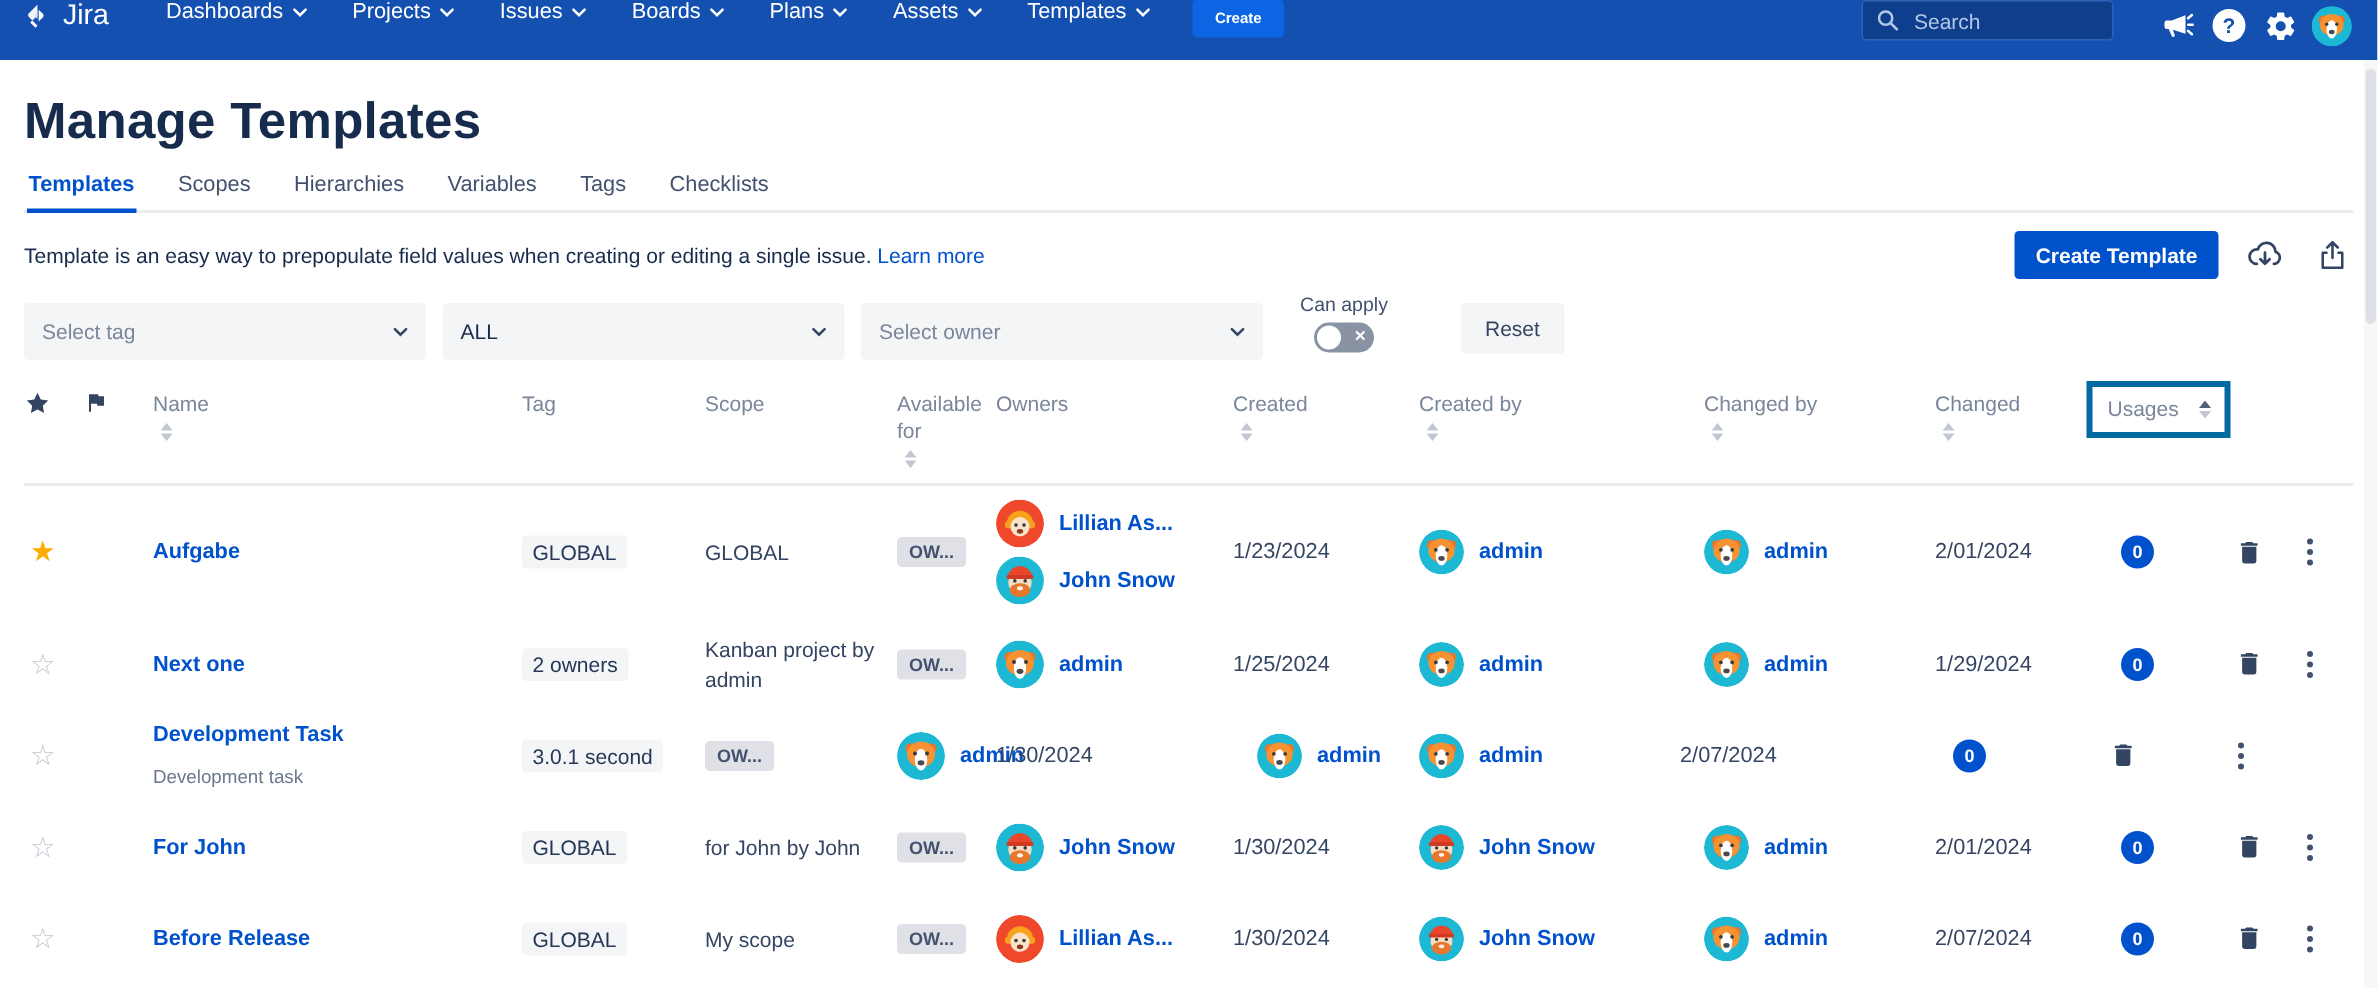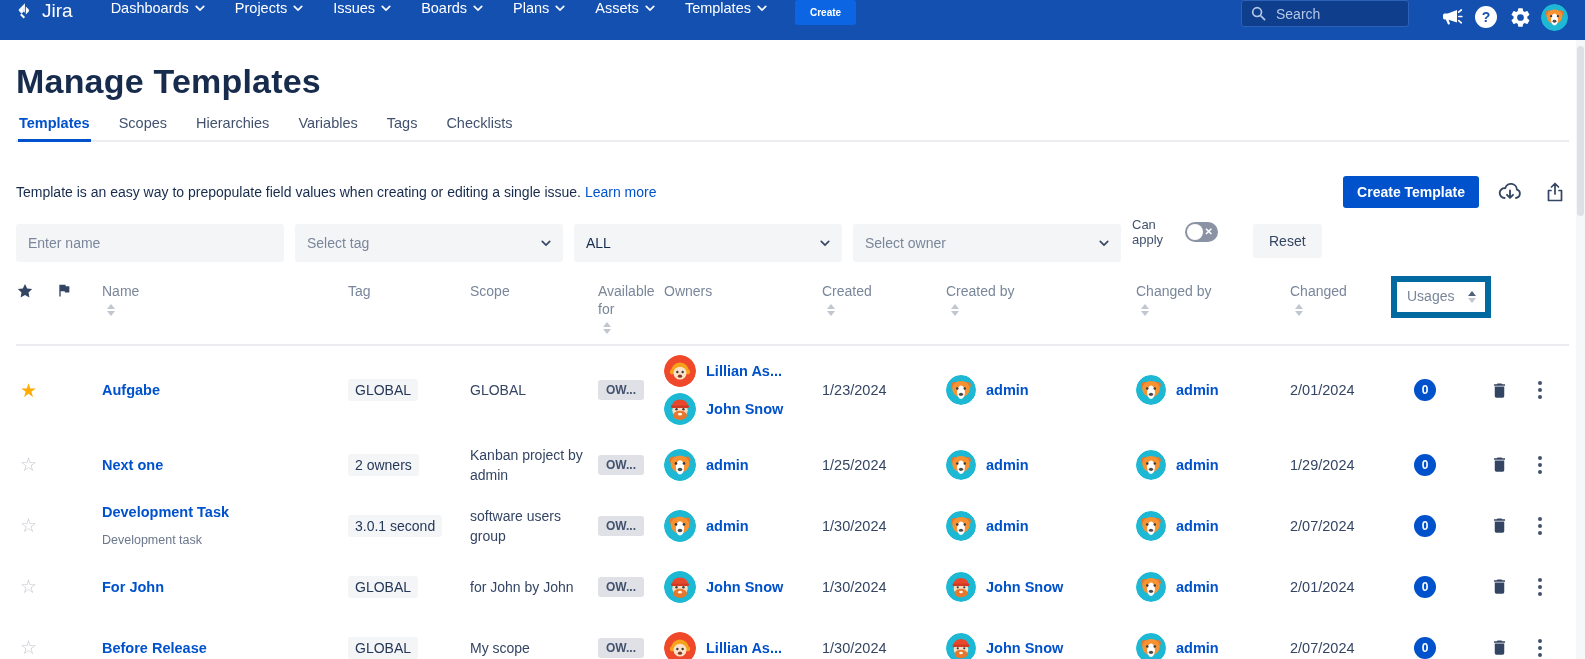--- a/index.html
+++ b/index.html
@@ -44,41 +44,41 @@
 
   
   .page { padding:0 16px; }
   h1.page-title { font-size:34px; font-weight:700; color:#172B4D; margin:22px 0 8px 0; letter-spacing:.2px; }
 
   .tabs { display:flex; gap:27px; border-bottom:2px solid #EBECF0; padding:0 2px; }
   .tab { font-size:14.5px; color:#42526E; padding:6px 1px 9px 1px; cursor:pointer; position:relative; }
   .tab.active { color:#0052CC; font-weight:700; }
   .tab.active::after { content:""; position:absolute; left:0; right:0; bottom:-2px; height:3px; background:#0052CC; }
 
-  .desc-row { display:flex; align-items:center; justify-content:space-between; margin-top:34px; }
+  .desc-row { display:flex; align-items:center; justify-content:space-between; margin-top:12px; }
   .desc { font-size:14px; color:#172B4D; }
   .desc a { color:#0052CC; cursor:pointer; }
   .desc-actions { display:flex; align-items:center; gap:16px; }
   .btn-primary {
     background:#0052CC; color:#fff; border:none; border-radius:3px; font-family:inherit;
     font-size:14px; font-weight:700; padding:8px 14px; cursor:pointer;
   }
   .icon-btn { background:none; border:none; padding:2px; cursor:pointer; display:flex; }
 
   
   .filters { display:flex; align-items:flex-start; gap:11px; margin-top:16px; }
   .f-input, .f-select {
     height:38px; background:#F4F5F7; border:none; border-radius:3px; width:268px;
     font-family:inherit; font-size:14px; color:#172B4D; padding:0 12px;
   }
   .f-input::placeholder { color:#7A869A; }
   .f-select { display:flex; align-items:center; justify-content:space-between; cursor:pointer; }
   .f-select .ph { color:#7A869A; }
   .f-select .val { color:#172B4D; }
-  .can-apply { display:flex; flex-direction:row; align-items:center; gap:5px; width:86px; margin-top:-7px; }
+  .can-apply { display:flex; flex-direction:column; align-items:center; gap:5px; width:86px; margin-top:-7px; }
   .can-apply .lbl { font-size:13px; color:#42526E; }
   .toggle {
     width:40px; height:20px; border-radius:10px; background:#8993A4; position:relative; cursor:pointer;
     display:flex; align-items:center;
   }
   .toggle .knob { position:absolute; left:2px; top:2px; width:16px; height:16px; border-radius:50%; background:#fff; }
   .toggle .x { position:absolute; right:5px; color:#fff; font-size:10px; font-weight:700; line-height:1; }
   .btn-reset {
     background:#F4F5F7; color:#344563; border:none; border-radius:3px; font-family:inherit;
     font-size:14px; font-weight:500; padding:9px 16px; cursor:pointer; margin-left:24px;
@@ -89,21 +89,21 @@
     display:grid;
     grid-template-columns:40px 46px 246px 122px 128px 66px 158px 108px 190px 170px 112px 84px 46px 34px;
   }
   .thead { margin-top:20px; color:#7A869A; font-size:14px; align-items:start; padding-bottom:10px; border-bottom:2px solid #EBECF0; }
   .th { display:flex; align-items:flex-start; flex-wrap:wrap; line-height:18px;flex-direction:column; }
   .sort { display:inline-flex; flex-direction:column; gap:2px; margin-left:5px; margin-top:4px; }
   .sort i { display:block; width:0; height:0; border-left:4px solid transparent; border-right:4px solid transparent; }
   .sort .up { border-bottom:5px solid #C1C7D0; }
   .sort .dn { border-top:5px solid #C1C7D0; }
   .sort.active .up { border-bottom-color:#505F79; }
-  .hl-box { display:inline-flex; align-items:flex-start; border:6px solid #0369a1; padding:5px 9px 7px 10px; margin:-6px 0 0 -11px; }
+  .hl-box { display:inline-flex; align-items:flex-start; border:4px solid #0369a1; padding:5px 9px 7px 10px; margin:-6px 0 0 -11px; }
 
   .trow { min-height:61px; align-items:center; padding:9px 0; }
   .c-star { font-size:19px; color:#C1C7D0; cursor:pointer; text-align:left; padding-left:4px; }
   .c-star.on { color:#FFAB00; }
   .name-wrap { display:flex; flex-direction:column; gap:13px; }
   .tpl-name { color:#0052CC; font-size:14.5px; font-weight:700; cursor:pointer; }
   .tpl-sub { color:#6B778C; font-size:12.5px; }
   .chip-tag { display:inline-block; background:#F4F5F7; color:#253858; font-size:14px; padding:3px 7px; border-radius:3px; justify-self:start; }
   .c-scope { font-size:14px; color:#344563; line-height:20px; padding-right:14px; }
   .chip-own { display:inline-block; background:#DFE1E6; color:#42526E; font-size:12px; font-weight:700; padding:3px 8px; border-radius:3px; justify-self:start; }
@@ -250,21 +250,20 @@
       <button class="icon-btn">
         <svg width="24" height="24" viewBox="0 0 24 24" fill="none" stroke="#344563" stroke-width="1.7" stroke-linecap="round" stroke-linejoin="round">
             <path d="M12 14V3.5M8.5 7 12 3.5 15.5 7"></path>
             <path d="M8 10.5H5.5V20.5h13V10.5H16"></path>
           </svg>
       </button>
     </div>
   </div>
 
   <div class="filters">
-    <input class="f-input" type="text" placeholder="Enter name" style="">
     <div class="f-select">
       <span class="ph">Select tag</span>
       <svg class="chev" viewBox="0 0 12 8">
           <path d="M1.5 1.5 6 6l4.5-4.5" fill="none" stroke="#344563" stroke-width="2" stroke-linecap="round"></path>
         </svg>
     </div>
     <div class="f-select">
       <span class="val">ALL</span>
       <svg class="chev" viewBox="0 0 12 8">
           <path d="M1.5 1.5 6 6l4.5-4.5" fill="none" stroke="#344563" stroke-width="2" stroke-linecap="round"></path>
@@ -524,21 +523,20 @@
         </div>
   </div>
       <div class="grid-cols trow">
     <div class="c-star">☆</div>
     <div></div>
     <div class="name-wrap">
       <a class="tpl-name">Development Task</a>
       <span class="tpl-sub">Development task</span>
     </div>
     <div><span class="chip-tag">3.0.1 second</span></div>
-    <div class="c-scope">software users group</div>
     <div><span class="chip-own">OW...</span></div>
     <div class="owners">
           <div class="owner-line">
             <span class="avatar" style="height: 32px; width: 32px;">
               <svg viewBox="0 0 24 24">
                 <circle cx="12" cy="12" r="12" fill="#1DB8D4"></circle>
                 <circle cx="6.8" cy="8.2" r="2.6" fill="#E8772E"></circle>
                 <circle cx="17.2" cy="8.2" r="2.6" fill="#E8772E"></circle>
                 <ellipse cx="12" cy="11.2" rx="7" ry="6.4" fill="#F79232"></ellipse>
                 <ellipse cx="12" cy="13.8" rx="3.1" ry="5.4" fill="#FFFFFF"></ellipse>

